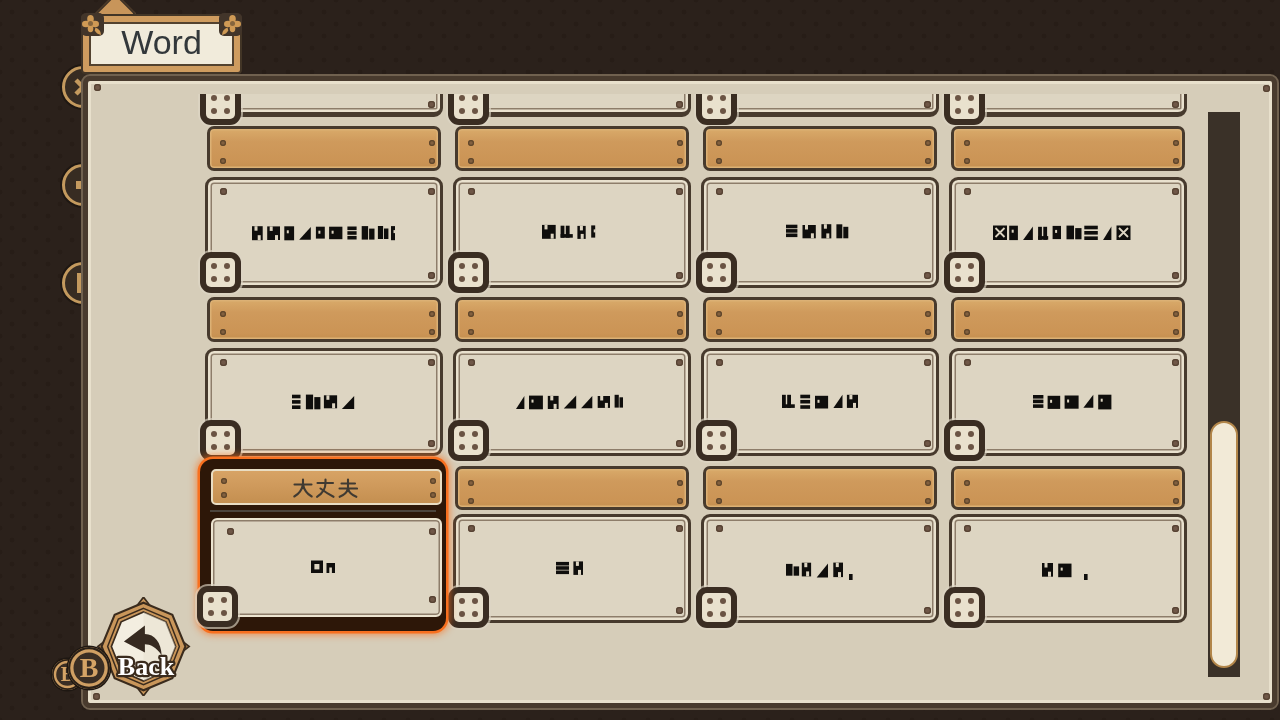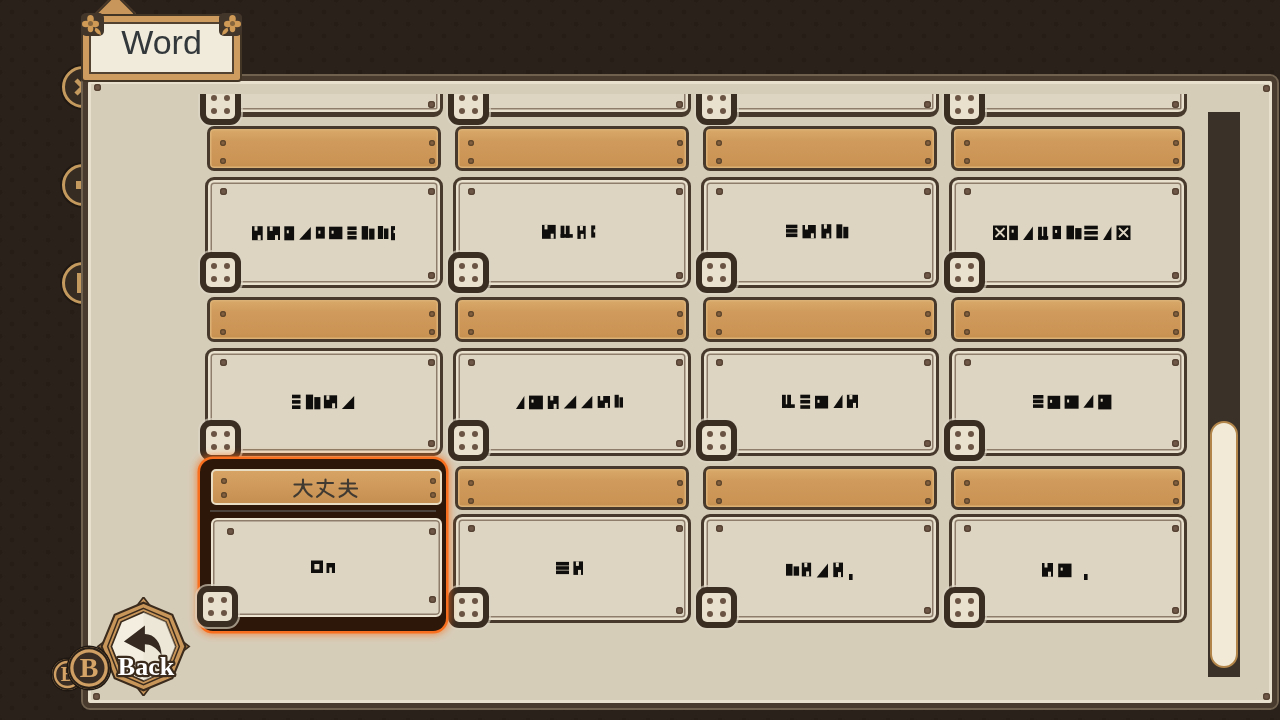--- a/index.html
+++ b/index.html
@@ -532,21 +532,21 @@
 <div class="dice" style="left:109px;top:492px">
       <span class="din"></span>
       <i class="dd" style="left:11px;top:11px"></i>
       <i class="dd" style="left:24px;top:11px"></i>
       <i class="dd" style="left:11px;top:24px"></i>
       <i class="dd" style="left:24px;top:24px"></i>
     </div>
 
 </div>
 
-<div style="position:absolute;left:81px;top:14px;width:161px;height:68px;background:#cf9c5f;border:2.5px solid #423526;border-radius:4px;z-index:5">
+<div style="position:absolute;left:81px;top:14px;width:161px;height:60px;background:#cf9c5f;border:2.5px solid #423526;border-radius:4px;z-index:5">
   <div style="position:absolute;left:6px;top:6px;right:6px;bottom:6px;background:#f1ebdb;border:2px solid #53422f"></div>
   <div style="position:absolute;left:0;right:0;top:9px;text-align:center;font-size:34px;line-height:34px;color:#33383b">Word</div>
 
   <svg style="position:absolute;left:-3px;top:-4px" width="25" height="25" viewBox="0 0 25 25">
     <rect x="1" y="1" width="23" height="23" rx="5" fill="#42352a"></rect>
     <g fill="#cf9a55">
         <ellipse cx="10.5" cy="7" rx="3.3" ry="4"></ellipse>
         <ellipse cx="6" cy="12" rx="4" ry="3.3"></ellipse>
     <ellipse cx="15" cy="12" rx="4" ry="3.3"></ellipse>
         <ellipse cx="10.5" cy="16.5" rx="2.8" ry="3.8"></ellipse>

